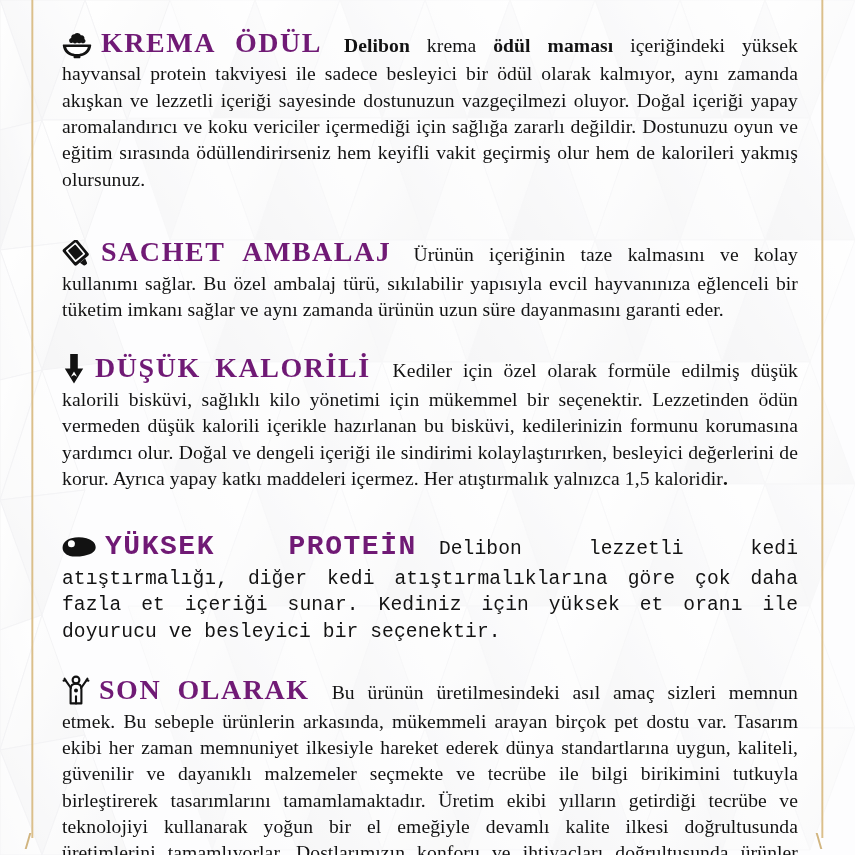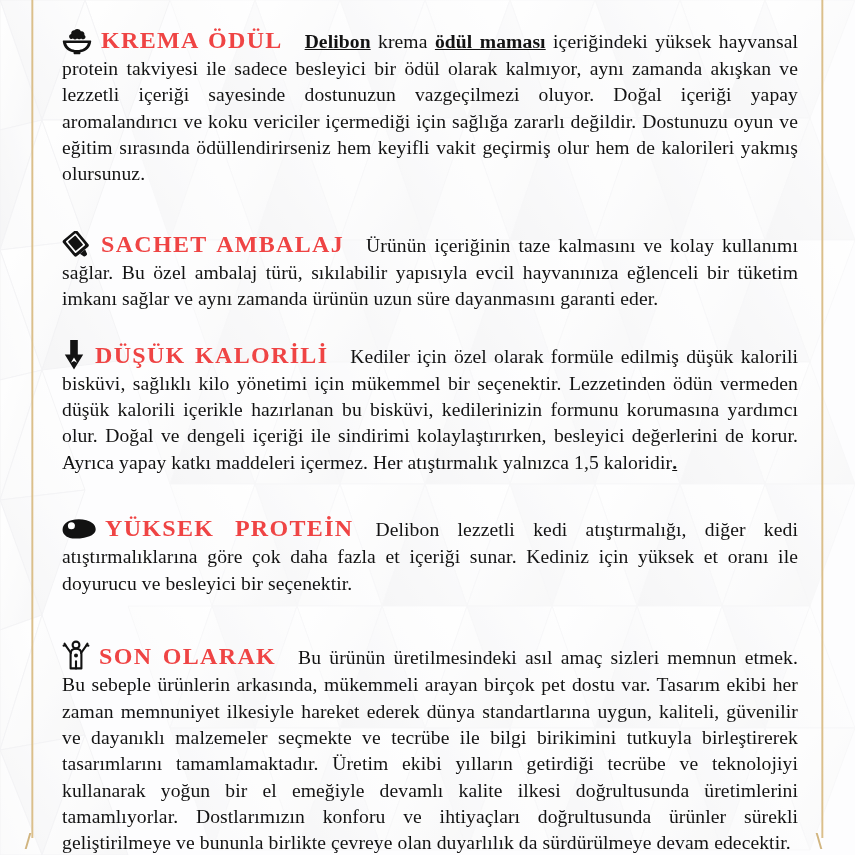--- a/index.html
+++ b/index.html
@@ -75,33 +75,33 @@
     hyphens: none;
   }
   .sec-icon {
     display: inline-block;
     vertical-align: -6px;
     margin-right: 9px;
     line-height: 0;
   }
   .sec-title {
     font-weight: bold;
-    font-size: 24px;
+    font-size: 28px;
     letter-spacing: .055em;
-    color: #ef4444;
+    color: #701a75;
     white-space: nowrap;
   }
   .gap-after-title { display: inline-block; width: 22px; }
-  .b { font-weight: bold; text-decoration: underline; }
+  .b { font-weight: bold; }
 
   
   #sec-krema   { margin-top: 4px;  margin-bottom: 24px; }
   #sec-sachet  { margin-bottom: 26px; margin-top: 40px; }
   #sec-kalori  { margin-bottom: 36px; }
-  #sec-protein { margin-bottom: 42px; }
+  #sec-protein { margin-bottom: 26px; font-family: Liberation Mono, monospace; }
   #sec-son     { margin-bottom: 8px; }
 
   #sec-krema .sec-icon,
   #sec-sachet .sec-icon,
   #sec-kalori .sec-icon,
   #sec-protein .sec-icon,
   #sec-son .sec-icon { vertical-align: -7px; }
 </style>
 </head>
 <body>

